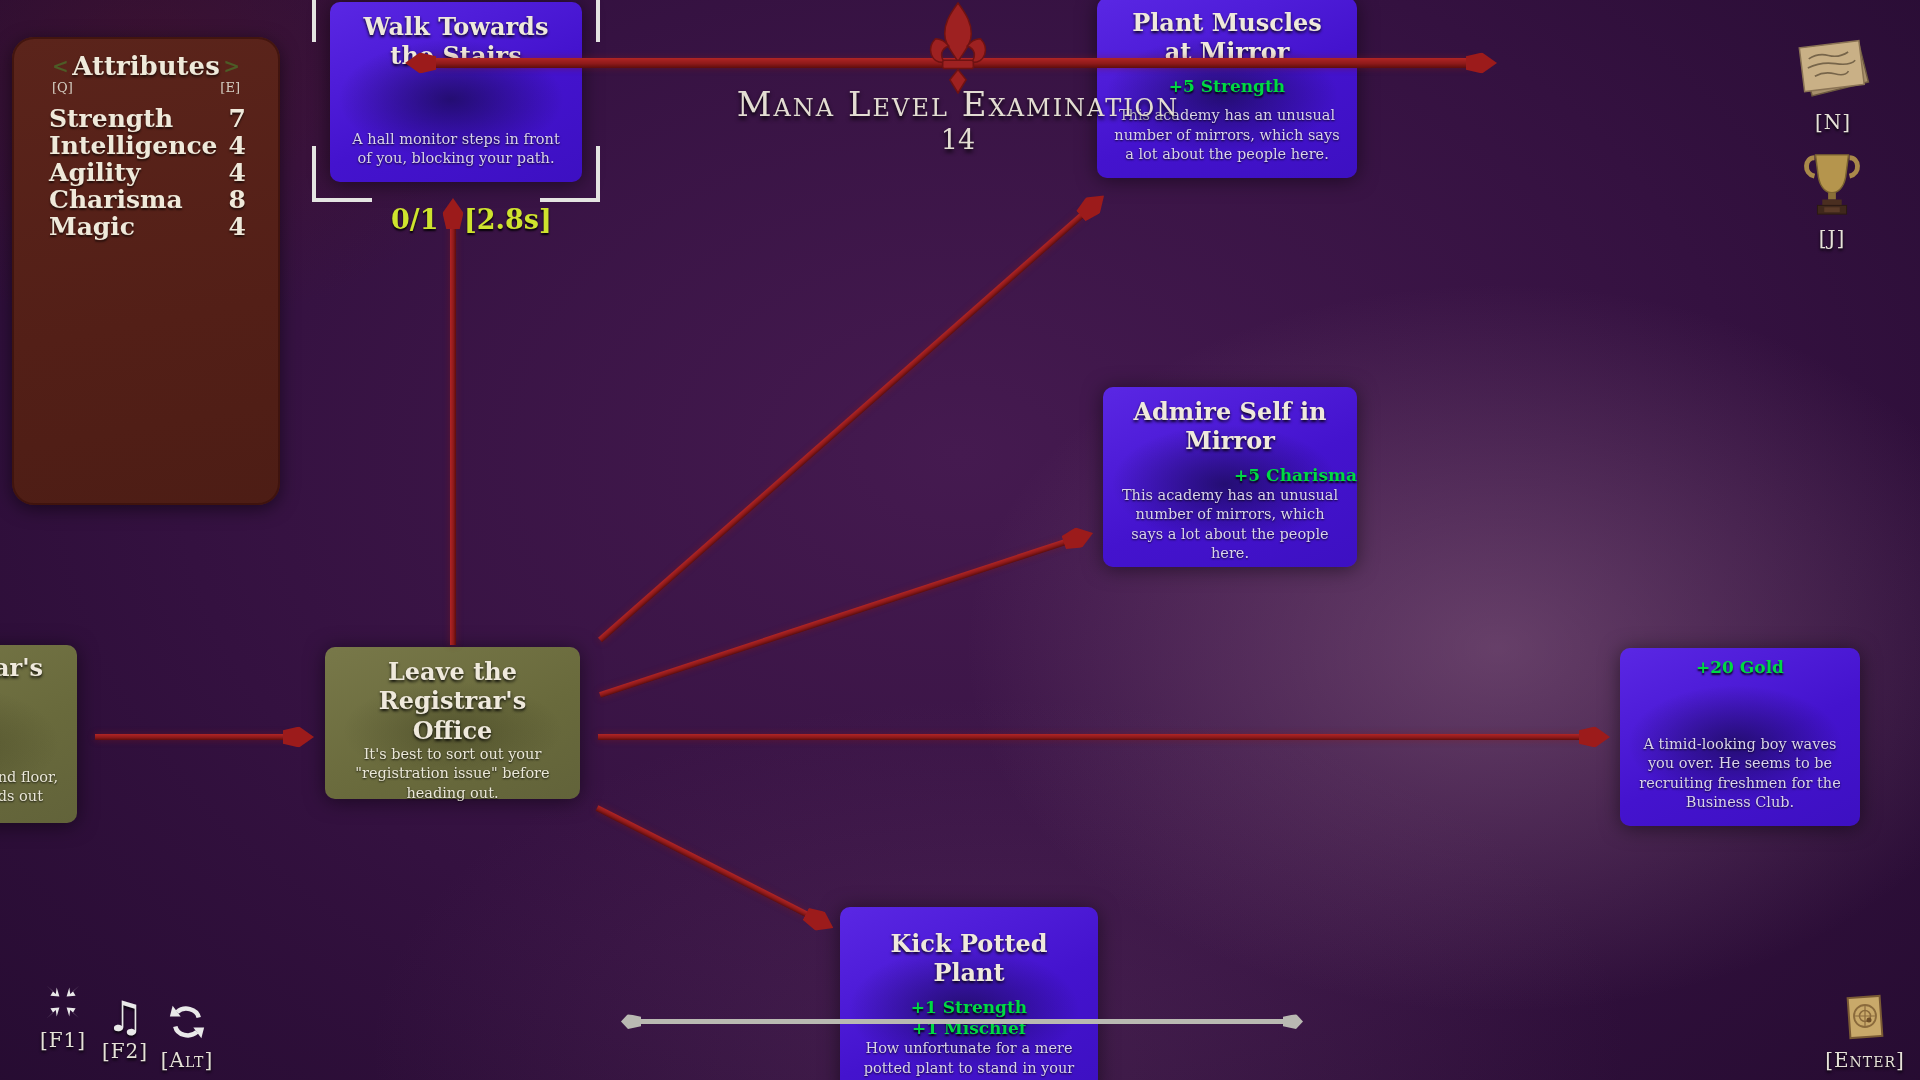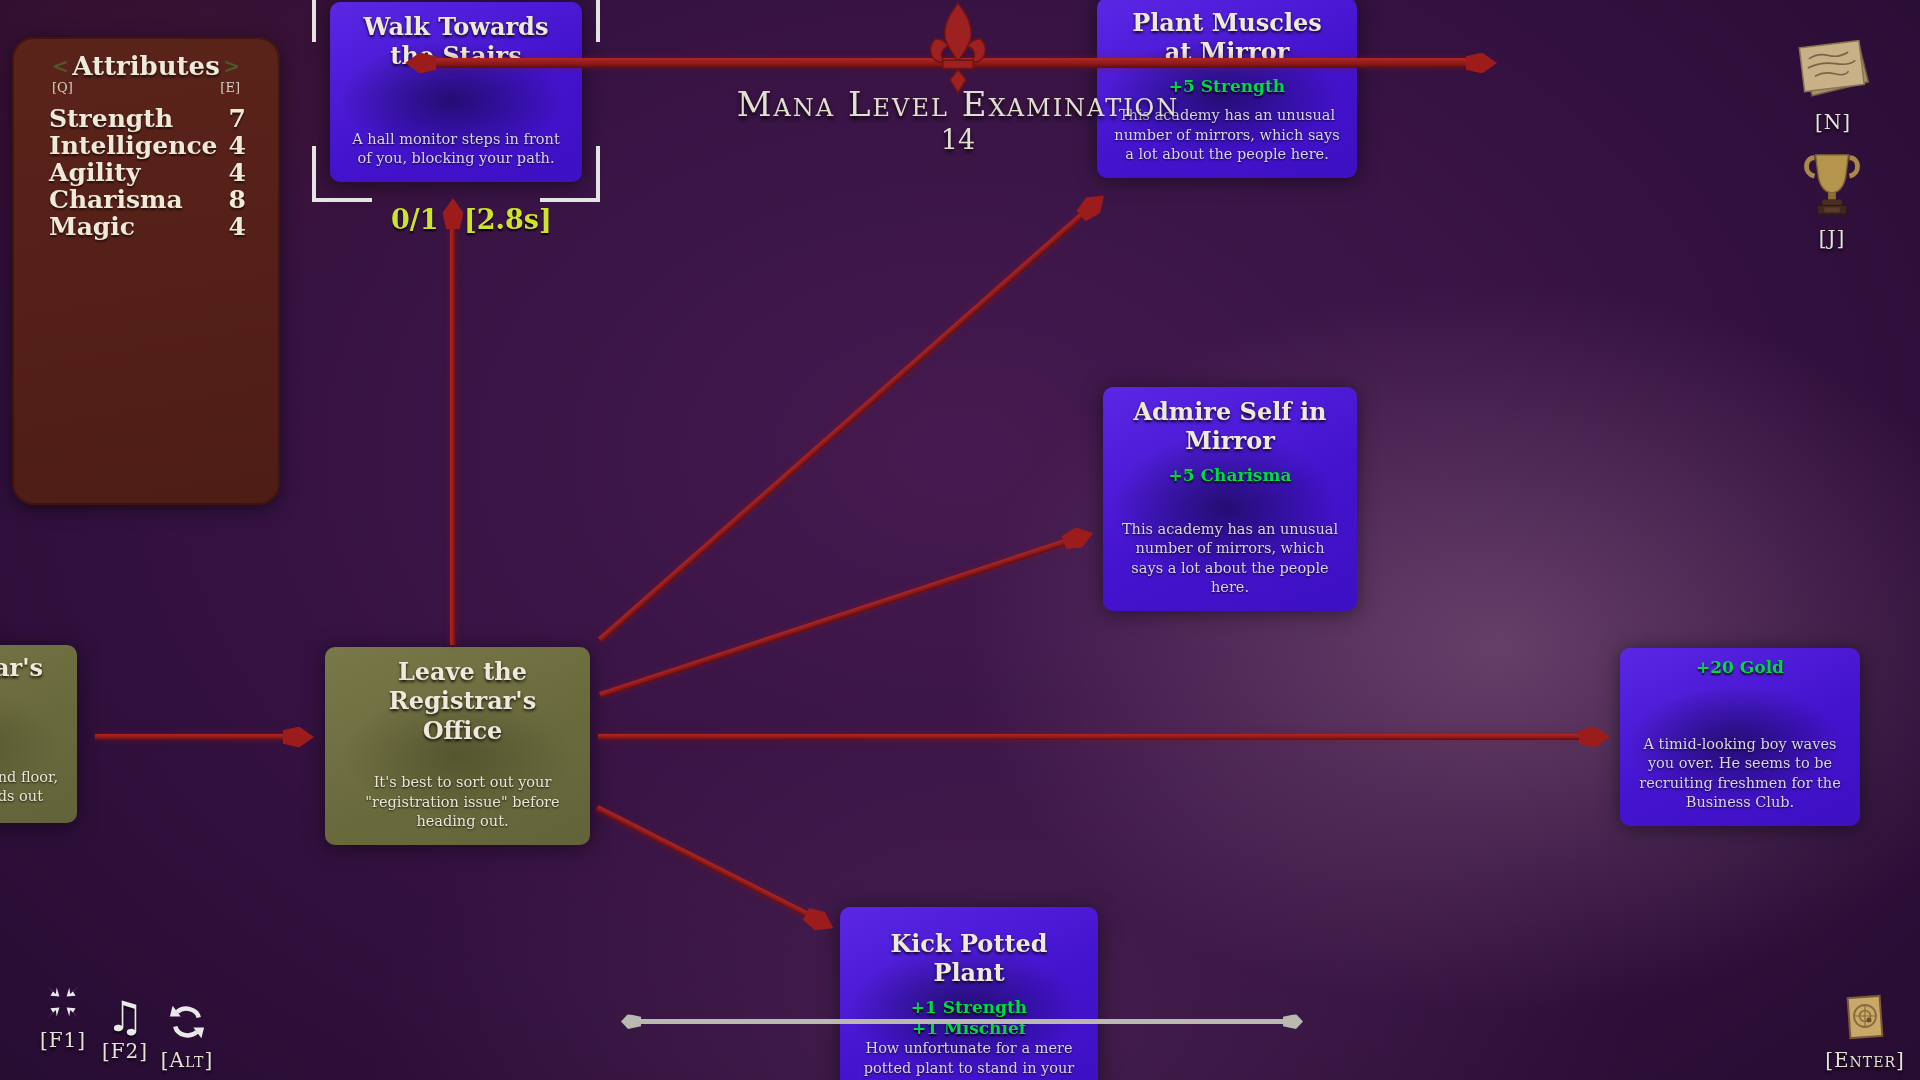--- a/index.html
+++ b/index.html
@@ -154,27 +154,27 @@
   </div>
   <div class="meta-yellow" style="left:391px;top:204px;">0/1</div>
   <div class="meta-yellow" style="left:464px;top:204px;">[2.8s]</div>
 
   <div class="card blue" style="left:1097px;top:-2px;width:260px;height:180px;">
     <div class="card-title">Plant Muscles at Mirror</div>
     <div class="card-reward">+5 Strength</div>
     <div class="card-body">This academy has an unusual number of mirrors, which says a lot about the people here.</div>
   </div>
 
-  <div class="card blue" style="left:1103px;top:387px;width:254px;height:224px;">
+  <div class="card blue" style="left:1103px;top:387px;width:254px;height:180px;align-items:flex-end;">
     <div class="card-title">Admire Self in Mirror</div>
     <div class="card-reward">+5 Charisma</div>
     <div class="card-body">This academy has an unusual number of mirrors, which says a lot about the people here.</div>
   </div>
 
-  <div class="card olive" style="left:325px;top:647px;width:255px;height:198px;padding-left:10px;">
+  <div class="card olive" style="left:325px;top:647px;width:255px;height:152px;">
     <div class="card-title">Leave the Registrar's Office</div>
     <div class="card-body">It's best to sort out your "registration issue" before heading out.</div>
   </div>
 
   <div class="card olive" style="left:-180px;top:645px;width:257px;height:178px;">
     <div class="frag-title">rar's</div>
     <div class="frag-body">
       <span class="l1">econd floor,</span>
       <span class="l2">ands out</span>
     </div>

